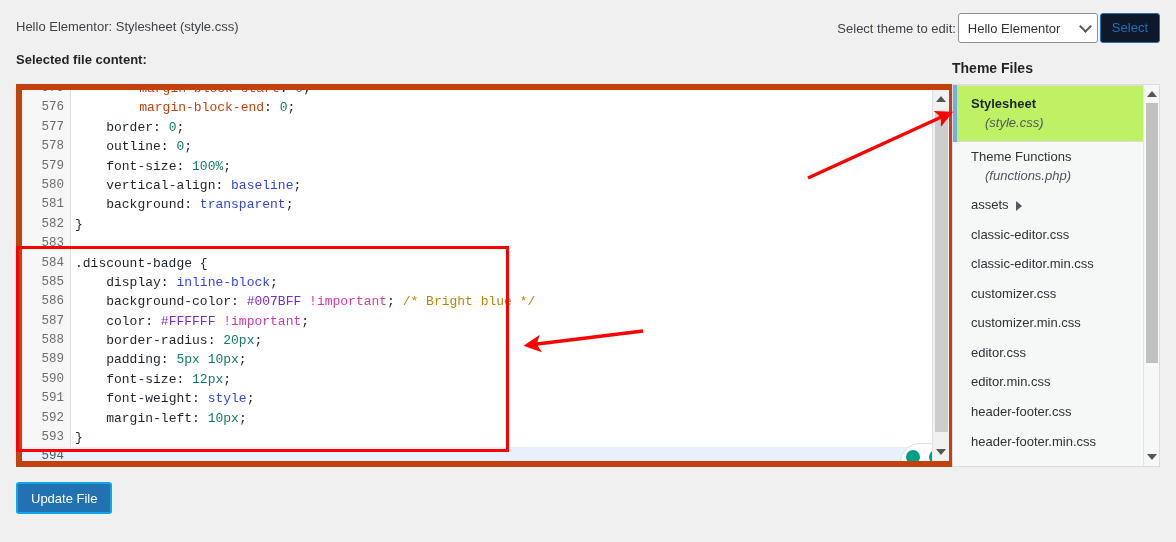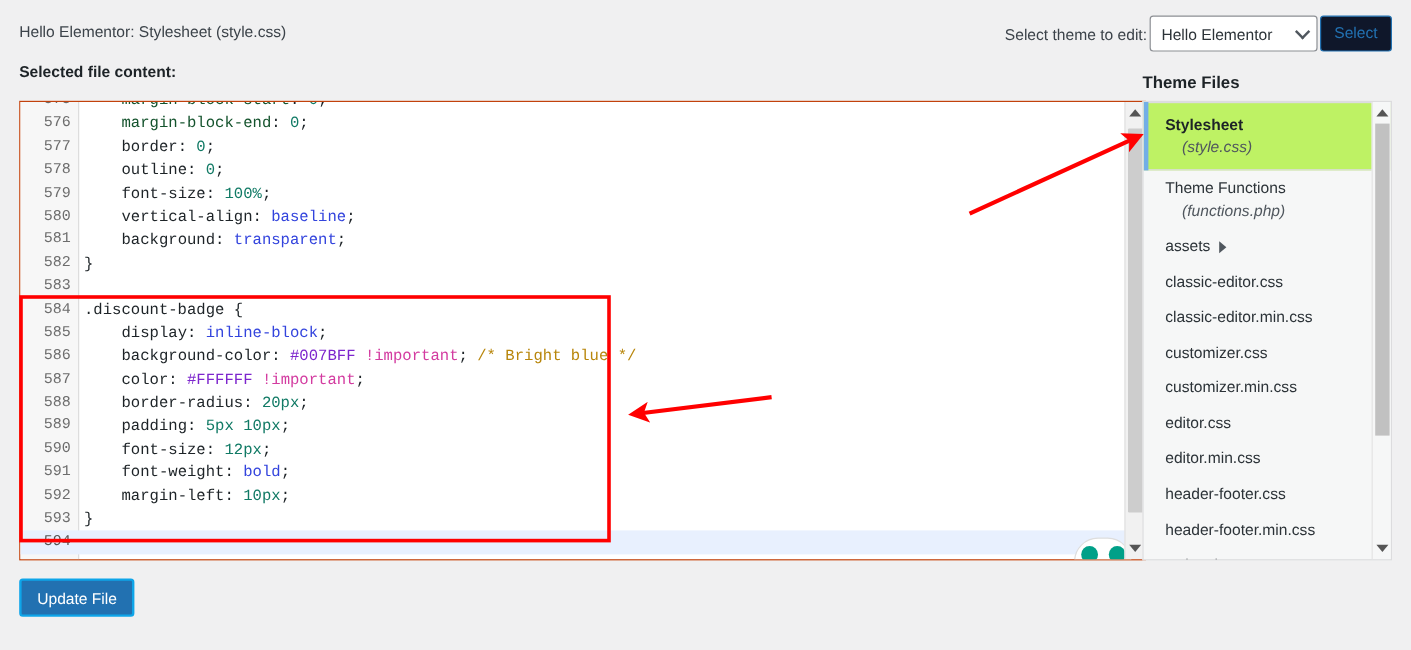--- a/index.html
+++ b/index.html
@@ -55,21 +55,21 @@
   #theme-files-heading{
     position:absolute; left:952px; top:60px;
     font-size:14px; font-weight:bold; color:#1d2327;
   }
 
   
   #code-editor{
     position:absolute; left:16px; top:84px;
     width:939px; height:383px;
     background:#fff;
-    border:1px solid #c2410c;
+    border:6px solid #c2410c;
     overflow:hidden;
     font-family:"Liberation Mono", monospace;
     font-size:13px;
     line-height:19.4px;
   }
   #gutter{
     position:absolute; left:0; top:0; width:49px; height:100%;
     background:#f7f7f7;
     border-right:1px solid #ddd;
   }
@@ -82,21 +82,21 @@
   }
   .code-row .src{
     position:absolute; left:53px; top:0; line-height:19.4px; color:#1d2327;
   }
   .code-row.active-line{ background:#e8f0fe; }
   .code-row.active-line .ln{ color:#555; }
 
   
   .tk-sel{ color:#1d2327; }
   .tk-prop{ color:#1d2327; }
-  .tk-prop-red{ color:#14532d; }
+  .tk-prop-red{ color:#c2410c;margin-left:33px; }
   .tk-num{ color:#117a65; }
   .tk-kw{ color:#3344dd; }
   .tk-hex{ color:#7d26cd; }
   .tk-imp{ color:#d33ba0; }
   .tk-com{ color:#b8860b; }
   .tk-punc{ color:#1d2327; }
 
   
   #editor-scrollbar{
     position:absolute; right:0; top:0; width:17px; height:100%;
@@ -216,21 +216,21 @@
       <div class="code-row"><span class="ln">581</span><span class="src"><span class="tk-punc">    </span><span class="tk-prop">background</span><span class="tk-punc">: </span><span class="tk-kw">transparent</span><span class="tk-punc">;</span></span></div>
       <div class="code-row"><span class="ln">582</span><span class="src"><span class="tk-punc">}</span></span></div>
       <div class="code-row"><span class="ln">583</span><span class="src"></span></div>
       <div class="code-row"><span class="ln">584</span><span class="src"><span class="tk-sel">.discount-badge {</span></span></div>
       <div class="code-row"><span class="ln">585</span><span class="src"><span class="tk-punc">    </span><span class="tk-prop">display</span><span class="tk-punc">: </span><span class="tk-kw">inline-block</span><span class="tk-punc">;</span></span></div>
       <div class="code-row"><span class="ln">586</span><span class="src"><span class="tk-punc">    </span><span class="tk-prop">background-color</span><span class="tk-punc">: </span><span class="tk-hex">#007BFF</span><span class="tk-punc"> </span><span class="tk-imp">!important</span><span class="tk-punc">; </span><span class="tk-com">/* Bright blue */</span></span></div>
       <div class="code-row"><span class="ln">587</span><span class="src"><span class="tk-punc">    </span><span class="tk-prop">color</span><span class="tk-punc">: </span><span class="tk-hex">#FFFFFF</span><span class="tk-punc"> </span><span class="tk-imp">!important</span><span class="tk-punc">;</span></span></div>
       <div class="code-row"><span class="ln">588</span><span class="src"><span class="tk-punc">    </span><span class="tk-prop">border-radius</span><span class="tk-punc">: </span><span class="tk-num">20px</span><span class="tk-punc">;</span></span></div>
       <div class="code-row"><span class="ln">589</span><span class="src"><span class="tk-punc">    </span><span class="tk-prop">padding</span><span class="tk-punc">: </span><span class="tk-num">5px 10px</span><span class="tk-punc">;</span></span></div>
       <div class="code-row"><span class="ln">590</span><span class="src"><span class="tk-punc">    </span><span class="tk-prop">font-size</span><span class="tk-punc">: </span><span class="tk-num">12px</span><span class="tk-punc">;</span></span></div>
-      <div class="code-row"><span class="ln">591</span><span class="src"><span class="tk-punc">    </span><span class="tk-prop">font-weight</span><span class="tk-punc">: </span><span class="tk-kw">bold</span><span class="tk-punc">;</span></span></div>
+      <div class="code-row"><span class="ln">591</span><span class="src"><span class="tk-punc">    </span><span class="tk-prop">font-weight</span><span class="tk-punc">: </span><span class="tk-kw">style</span><span class="tk-punc">;</span></span></div>
       <div class="code-row"><span class="ln">592</span><span class="src"><span class="tk-punc">    </span><span class="tk-prop">margin-left</span><span class="tk-punc">: </span><span class="tk-num">10px</span><span class="tk-punc">;</span></span></div>
       <div class="code-row"><span class="ln">593</span><span class="src"><span class="tk-punc">}</span></span></div>
       <div class="code-row active-line"><span class="ln">594</span><span class="src"></span></div>
     </div>
 
   <div id="lint-widget">
     <span class="lint-dot"></span>
     <span class="lint-dot"></span>
   </div>
 

